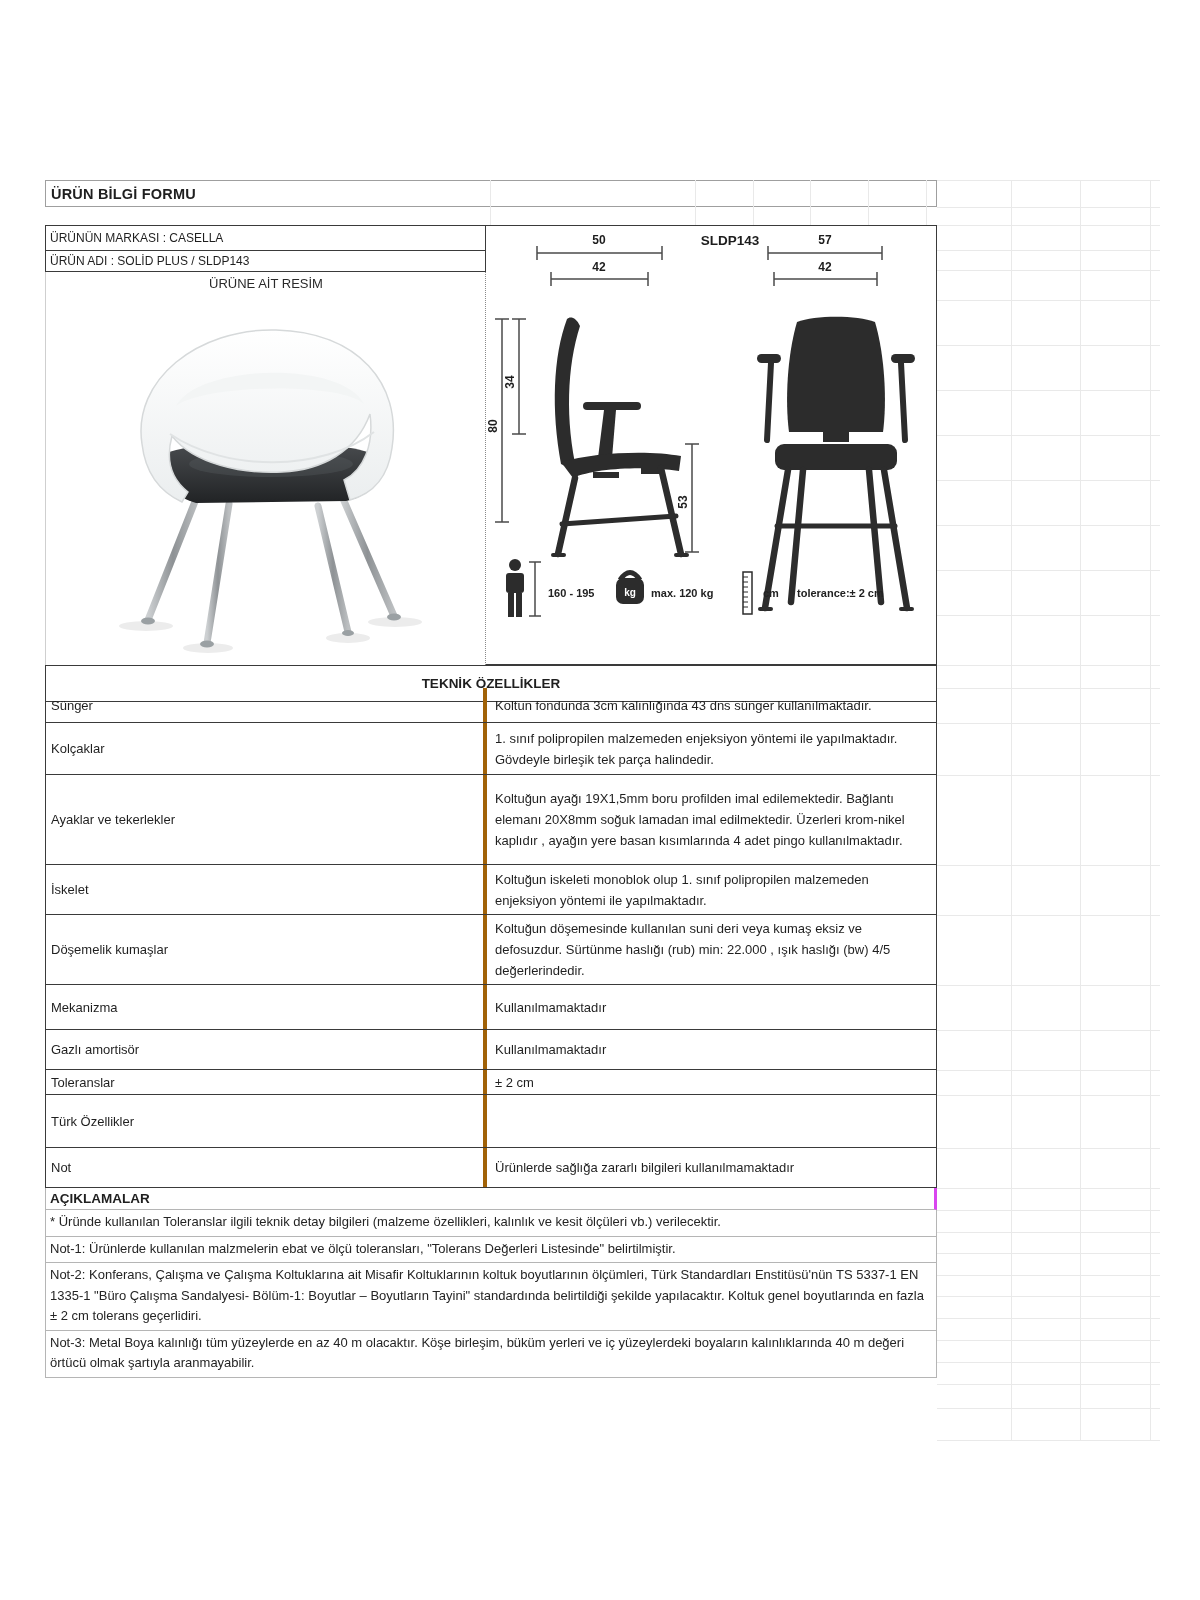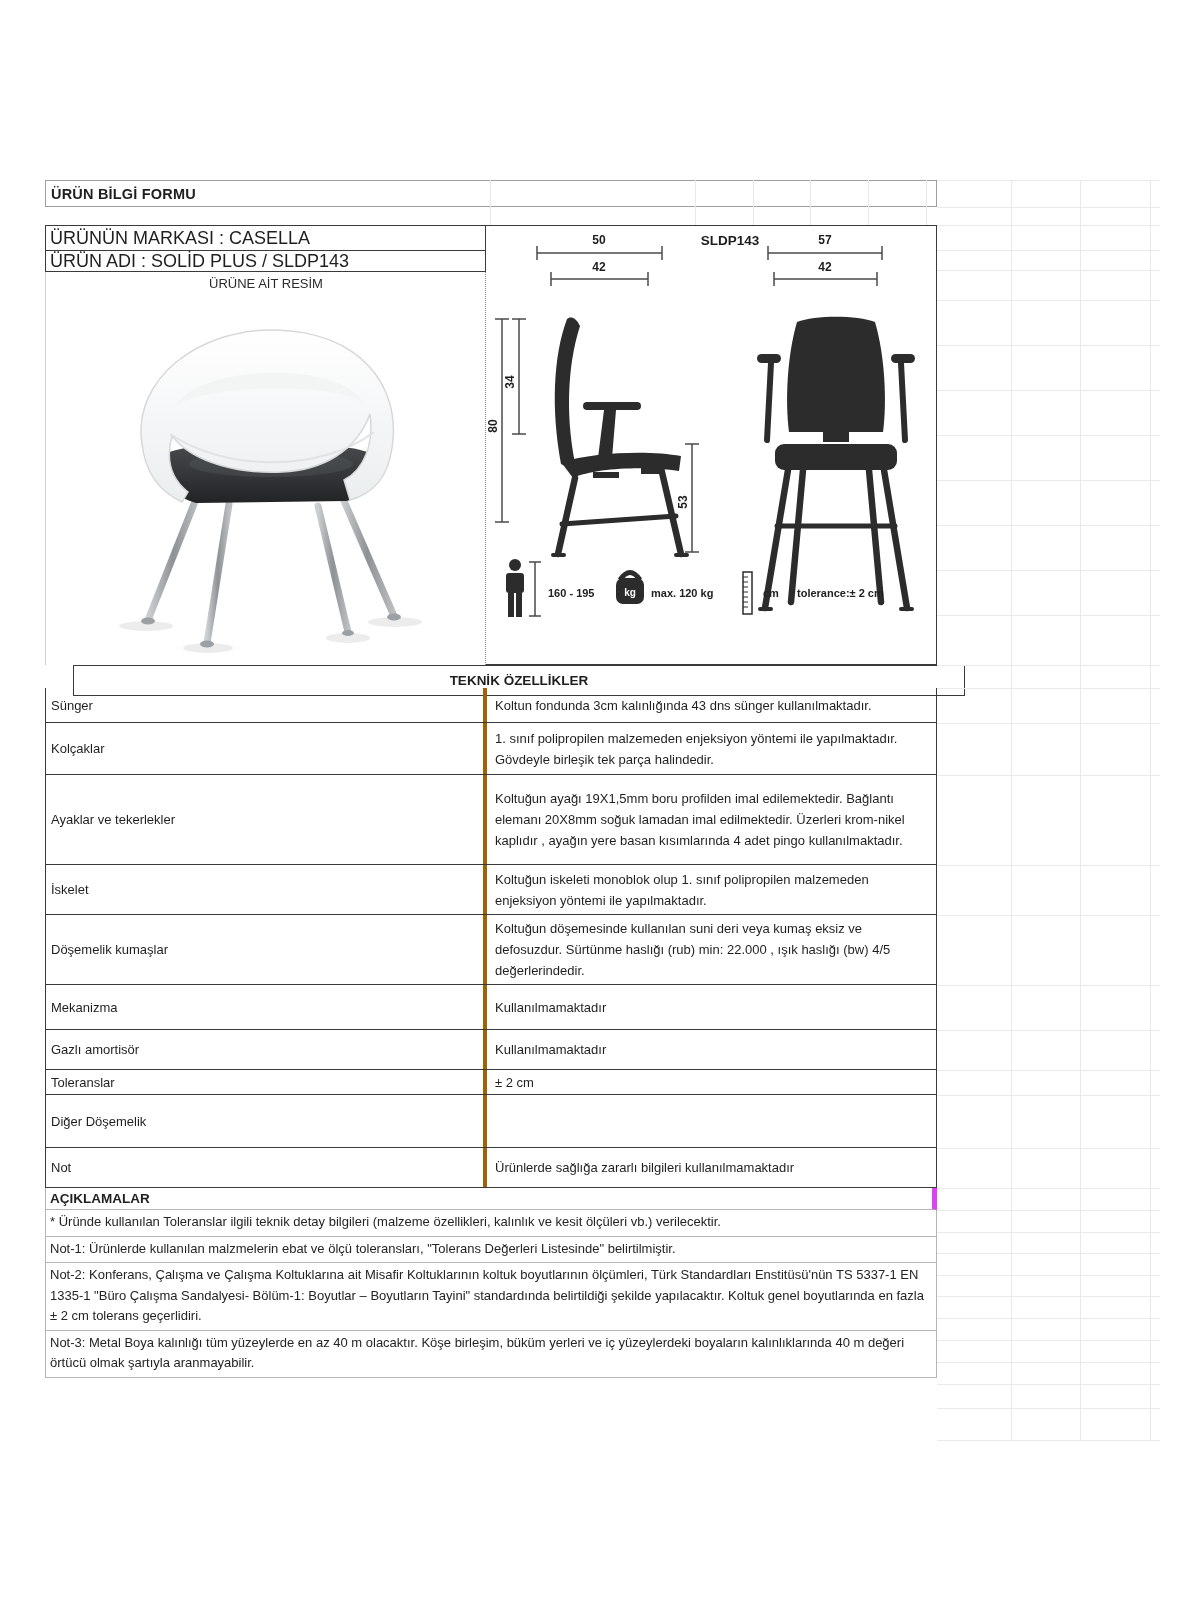--- a/index.html
+++ b/index.html
@@ -10,47 +10,47 @@
   }
   .gl{position:absolute;background:#e9e9e9;}
   #sheet{position:absolute;left:45px;top:180px;width:892px;}
   .box{box-sizing:border-box;position:absolute;}
   .title-row{
     left:0;top:0;width:892px;height:27px;border:1px solid #9f9f9f;
     display:flex;align-items:center;padding-left:5px;
     font-weight:bold;font-size:14.5px;letter-spacing:.2px;
   }
   .info-box{left:0;top:45px;width:441px;border:1px solid #3a3a3a;}
-  .info-row{height:24px;display:flex;align-items:center;padding-left:4px;font-size:18px;}
+  .info-row{height:24px;display:flex;align-items:center;padding-left:4px;font-size:12px;}
   .info-row.first{border-bottom:1px solid #3a3a3a;height:24px;}
   .info-row.second{height:20px;}
   .img-caption{
     left:0;top:92px;width:441px;height:22px;display:flex;align-items:center;justify-content:center;
     font-size:13px;color:#2a2a2a;border-left:1px solid #cfcfcf;
   }
   .photo-area{left:0;top:114px;width:441px;height:371px;border-left:1px solid #cfcfcf;}
   .draw-box{
     left:440px;top:45px;width:452px;height:440px;
     border-top:1px solid #3a3a3a;border-right:1px solid #3a3a3a;border-bottom:1px solid #3a3a3a;
   }
   .dotted-edge{left:440px;top:92px;width:0;height:393px;border-left:1px dotted #8a8a8a;}
   .teknik-header{
-    left:0;top:485px;width:892px;height:31px;border:1px solid #3a3a3a;
-    display:flex;align-items:center;justify-content:center;font-weight:bold;font-size:13.5px;margin-left:28px;
+    left:0;top:485px;width:892px;height:37px;border:1px solid #3a3a3a;
+    display:flex;align-items:center;justify-content:center;font-weight:bold;font-size:13.5px;
   }
   .spec-table{left:0;top:508px;width:892px;border-left:1px solid #3a3a3a;border-right:1px solid #3a3a3a;}
   .srow{display:flex;border-bottom:1px solid #3a3a3a;box-sizing:border-box;}
   .slabel{width:441px;box-sizing:border-box;border-right:4px solid #a16207;display:flex;align-items:center;padding-left:5px;font-size:13px;}
   .svalue{flex:1;display:flex;align-items:center;padding:3px 8px;font-size:13px;line-height:21px;box-sizing:border-box;}
   .h35{height:35px}.h52{height:52px}.h90{height:90px}.h50{height:50px}.h70{height:70px}
   .h45{height:45px}.h40{height:40px}.h25{height:25px}.h53{height:53px}
   .notes{left:0;top:1008px;width:892px;}
   .notes-title{
     box-sizing:border-box;height:22px;display:flex;align-items:center;padding-left:4px;
-    font-weight:bold;font-size:13.5px;border-left:1px solid #b5b5b5;border-right:5px solid #d946ef;border-bottom:1px solid #b5b5b5;
+    font-weight:bold;font-size:13.5px;border-left:1px solid #b5b5b5;border-right:3px solid #d946ef;border-bottom:1px solid #b5b5b5;
   }
   .nitem{
     box-sizing:border-box;border-left:1px solid #b5b5b5;border-right:1px solid #b5b5b5;border-bottom:1px solid #b5b5b5;
     padding:2px 8px 3px 4px;font-size:13px;line-height:20.5px;color:#242424;
   }
   .nitem.n0{min-height:22px}.nitem.n1{min-height:21px}.nitem.n2{min-height:64px}
   .nitem.n3{min-height:43px}.nitem.n4{min-height:44px;font-size:11.5px;line-height:19px;}
   svg text{font-family:"Liberation Sans",sans-serif;}
   .dimtxt{font-size:12px;font-weight:bold;fill:#1d1d1d;}
   .modeltxt{font-size:13.5px;font-weight:bold;fill:#1d1d1d;}
@@ -256,21 +256,21 @@
     </div>
     <div class="srow h40">
       <div class="slabel">Gazlı amortisör</div>
       <div class="svalue">Kullanılmamaktadır</div>
     </div>
     <div class="srow h25">
       <div class="slabel">Toleranslar</div>
       <div class="svalue">± 2 cm</div>
     </div>
     <div class="srow h53">
-      <div class="slabel">Diğer Döşemelik</div>
+      <div class="slabel">Türk Özellikler</div>
     </div>
     <div class="srow h40">
       <div class="slabel">Not</div>
       <div class="svalue">Ürünlerde sağlığa zararlı bilgileri kullanılmamaktadır</div>
     </div>
   </div>
 
   <div class="box notes">
     <div class="notes-title">AÇIKLAMALAR</div>
     <div class="nitem n0">* Üründe kullanılan Toleranslar ilgili teknik detay bilgileri (malzeme özellikleri, kalınlık ve kesit ölçüleri vb.)  verilecektir.</div>

